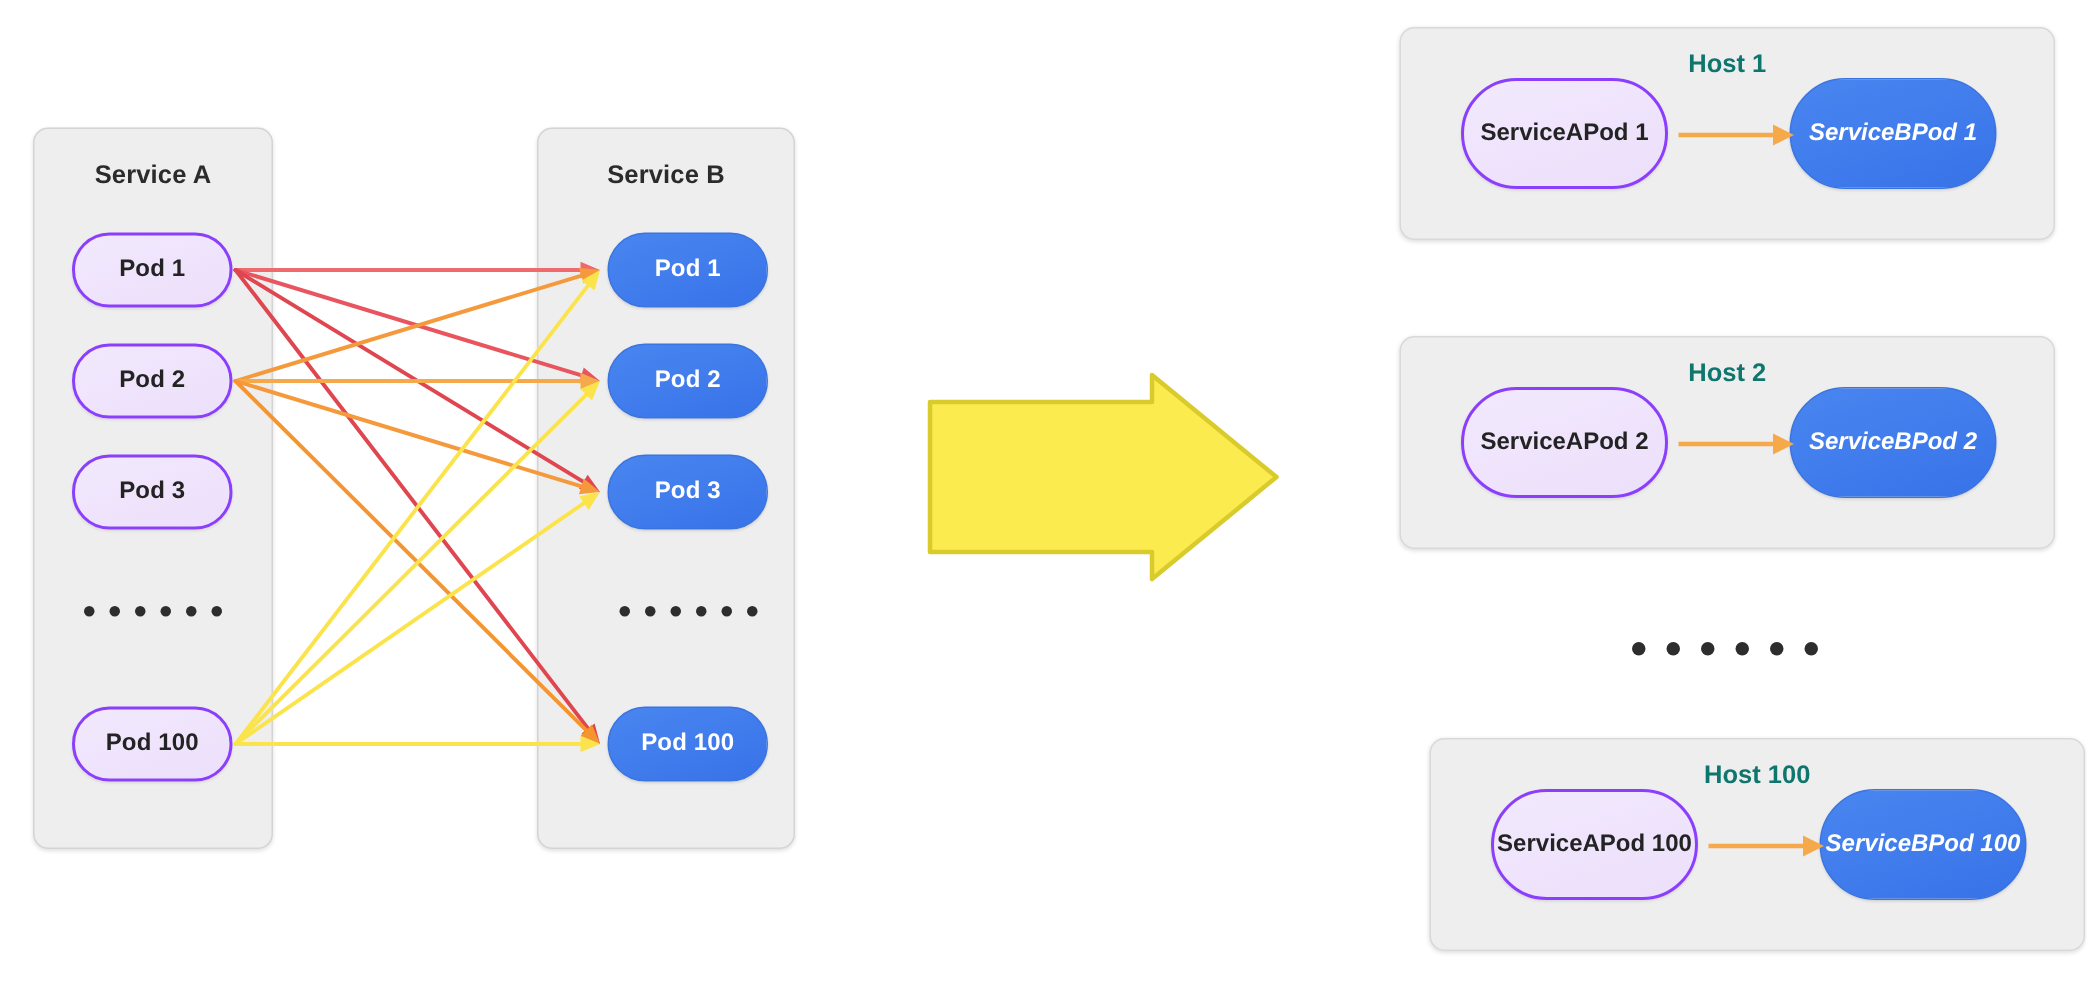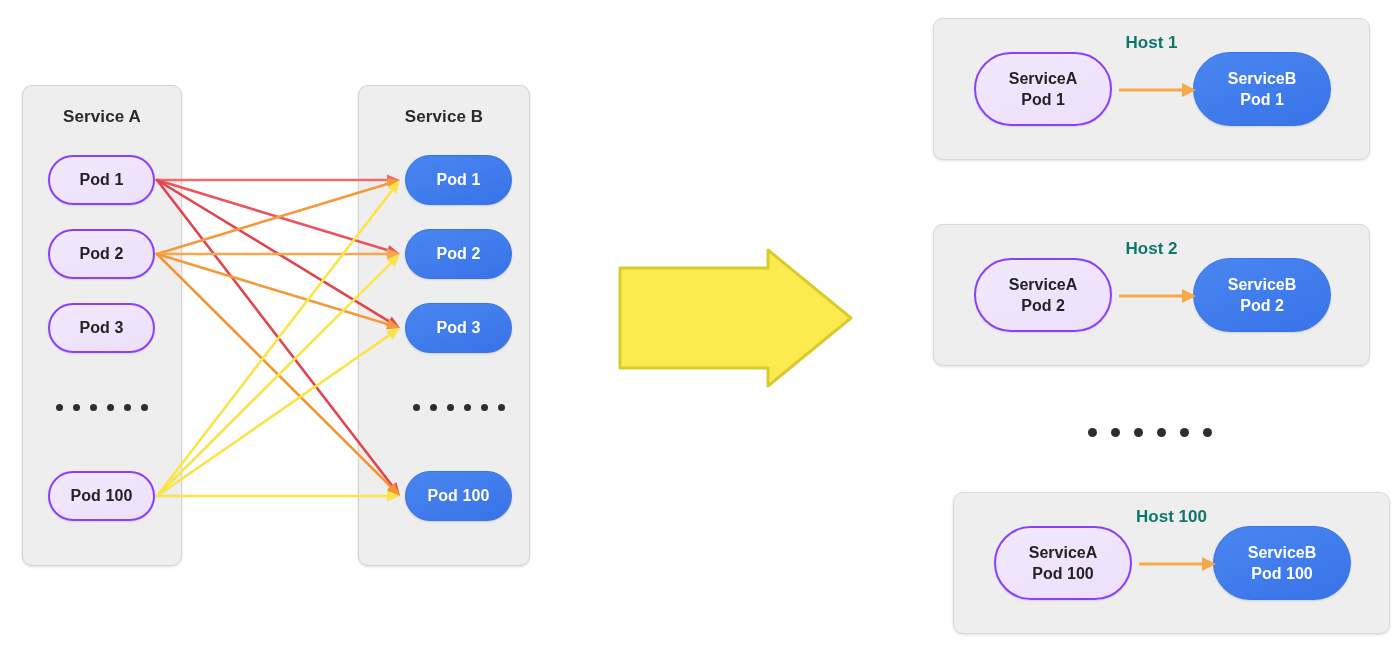--- a/index.html
+++ b/index.html
@@ -100,30 +100,30 @@
     color: #0f766e;
   }
   .host-pod {
     position: absolute;
     top: 50%;
     transform: translateY(-50%);
     width: 138px;
     height: 74px;
     border-radius: 37px;
     display: flex;
-    flex-direction: column;
+    flex-direction: row;
     align-items: center;
     justify-content: center;
     box-sizing: border-box;
     font-size: 16px;
     font-weight: 700;
     line-height: 1.32;
   }
   .host-pod.left { left: 40px; }
-  .host-pod.right { left: 259px; }
+  .host-pod.right { left: 259px; font-style: italic; }
 
   
   svg.overlay {
     position: absolute;
     top: 0;
     left: 0;
     overflow: visible;
     pointer-events: none;
   }
 </style>

